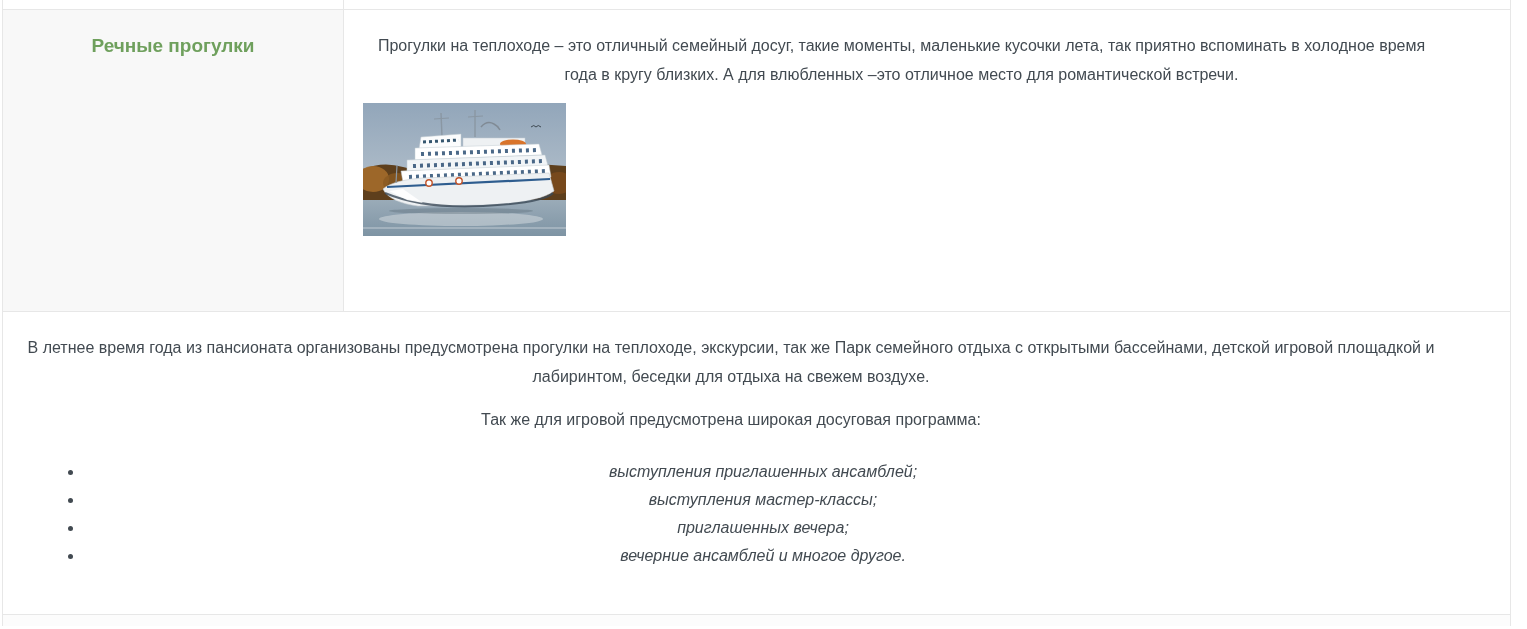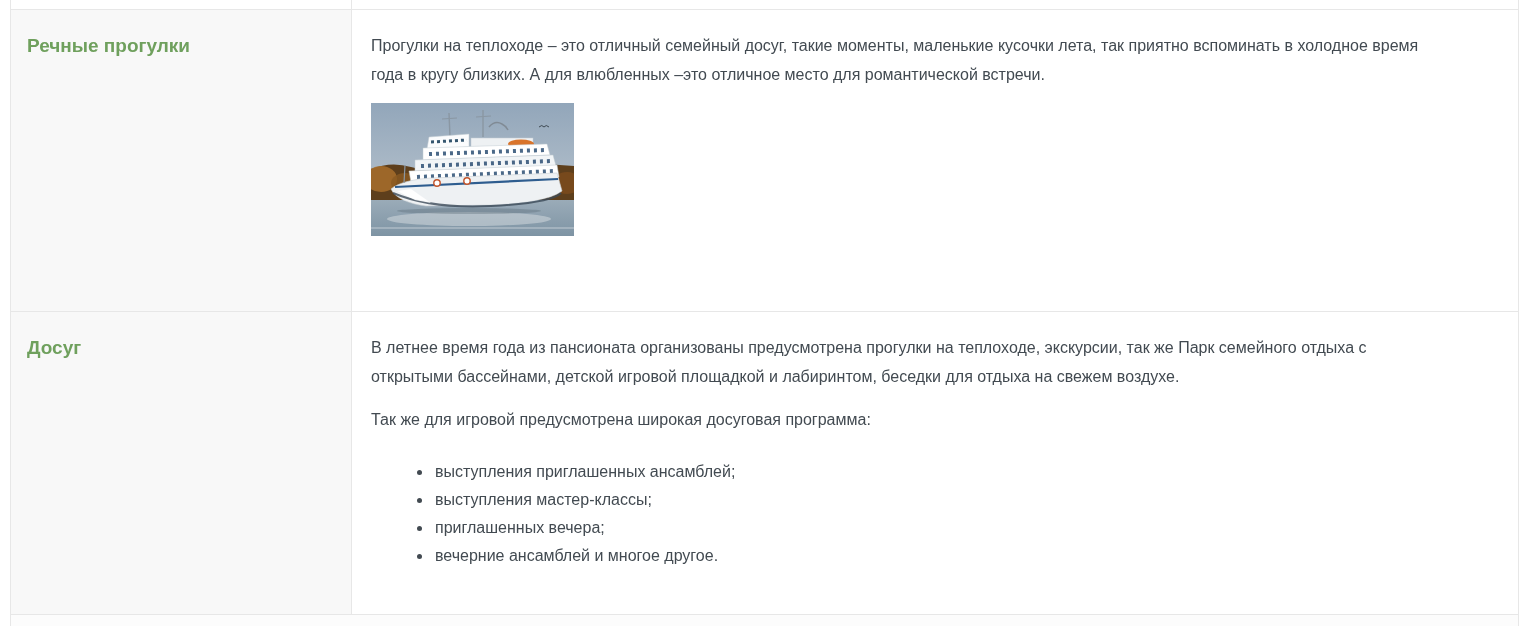--- a/index.html
+++ b/index.html
@@ -11,23 +11,24 @@
   }
   *{box-sizing:border-box;}
   html,body{margin:0;padding:0;}
   body{
     width:1527px;height:629px;overflow:hidden;background:#fff;
     font-family:"Liberation Sans","DejaVu Sans",sans-serif;
     color:var(--text,#424a51);
   }
   .stage{position:relative;width:1527px;height:629px;background:#fff;}
   .board{
-    position:absolute;left:10px;top:0;width:1509px;
+    position:absolute;left:2px;top:0;width:1509px;
     border-left:1px solid var(--border,#e7e7e7);
     border-right:1px solid var(--border,#e7e7e7);
+    text-align:center;
   }
   .frag-top{
     display:flex;height:10px;background:#fff;
     border-bottom:1px solid var(--border,#e7e7e7);
   }
   .frag-top .fcell-l{width:341px;border-right:1px solid var(--border,#e7e7e7);}
   .frag-top .fcell-r{flex:1;}
   .row{
     display:flex;align-items:stretch;
     border-bottom:1px solid var(--border,#e7e7e7);
@@ -53,21 +54,21 @@
   .photo{
     width:203px;height:133px;margin-top:8px;display:block;
     overflow:hidden;
   }
   .photo svg{display:block;}
   ul.leisure-list{
     margin:24px 0 0 0;
     padding:0 0 0 62px;
     list-style:disc outside;
   }
-  ul.leisure-list li{line-height:27px;margin:0 0 1px 0;padding-left:2px;}
+  ul.leisure-list li{line-height:27px;margin:0 0 1px 0;padding-left:2px;font-style:italic;}
   .frag-bottom{height:11px;background:var(--strip,#fcfcfc);}
 </style>
 </head>
 <body>
 
 <div class="stage">
   <div class="board">
 
     <div class="frag-top">
       <div class="fcell-l"></div>
@@ -134,23 +135,20 @@
             <circle cx="66" cy="80" r="3.2" fill="#ffffff" stroke="#c2542a" stroke-width="1.4"></circle>
             <circle cx="96" cy="78" r="3.2" fill="#ffffff" stroke="#c2542a" stroke-width="1.4"></circle>
             <path d="M26,88 L44,97 L60,100 L40,86 Z" fill="#ffffff" opacity="0.9"></path>
             <line x1="34" y1="62" x2="33" y2="80" stroke="#8a97a3" stroke-width="1.2"></line>
           </svg>
         </span>
       </div>
     </div>
 
     <div class="row row-2">
-      <div class="cell-label">
-        <span class="row-label">Досуг</span>
-      </div>
       <div class="cell-content">
         <p>В летнее время года из пансионата организованы предусмотрена прогулки на теплоходе, экскурсии, так же Парк семейного отдыха с открытыми бассейнами, детской игровой площадкой и лабиринтом, беседки для отдыха на свежем воздухе.</p>
         <p>Так же для игровой предусмотрена широкая досуговая программа:</p>
         <ul class="leisure-list">
           <li>выступления приглашенных ансамблей;</li>
           <li>выступления мастер-классы;</li>
           <li>приглашенных вечера;</li>
           <li>вечерние ансамблей и многое другое.</li>
         </ul>
       </div>

